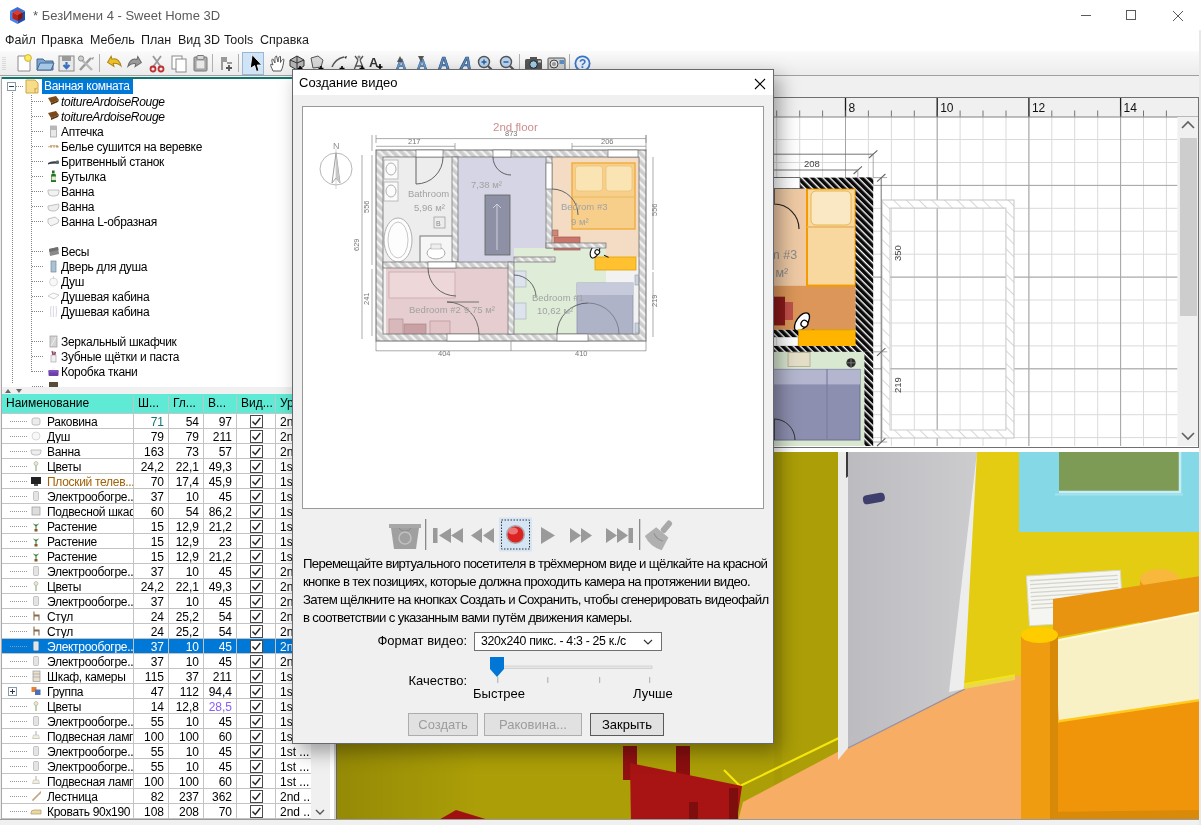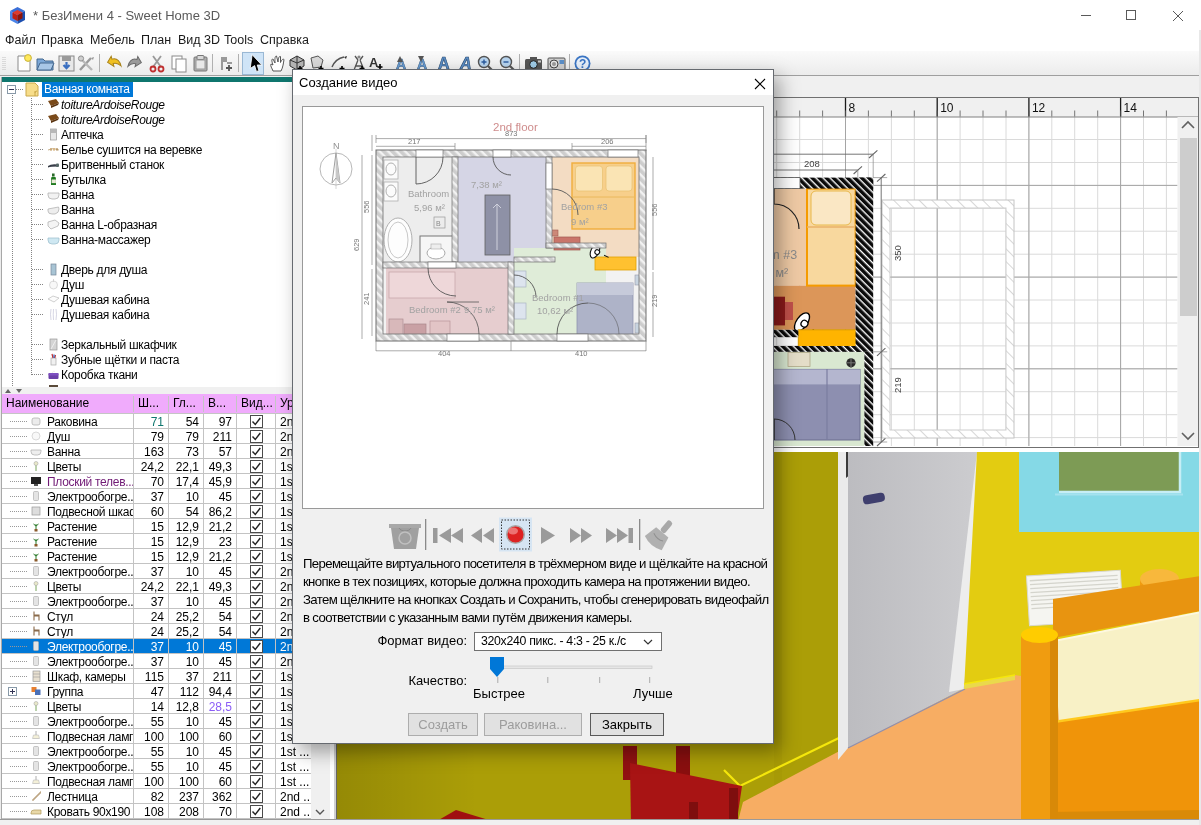--- a/index.html
+++ b/index.html
@@ -20,29 +20,29 @@
 
 #toolbar { left:0; top:51px; width:1201px; height:25px;
   background:linear-gradient(#fafafa,#ececec); border-bottom:1px solid #9f9f9f; }
 .tbi { position:absolute; top:3px; width:19px; height:19px; }
 .tsep { position:absolute; top:3px; width:1px; height:18px; background:#b0b0b0; }
 
 
 #gapright { left:0; top:76px; width:1201px; height:21px; background:#f0f0f0; }
 
 
-#tree { left:0; top:77px; width:331px; height:310px; background:#fff; overflow:hidden; border-top:5px solid #0f766e;}
+#tree { left:0; top:77px; width:331px; height:310px; background:#fff; overflow:hidden; border-top:2px solid #0f766e;}
 .trow { position:absolute; left:0; height:15px; width:331px; font-size:12px; letter-spacing:-0.3px; color:#000; white-space:nowrap; }
 .trow .lbl { position:absolute; left:61px; top:1px; }
 .trow .icon { position:absolute; left:47px; top:1px; width:13px; height:13px; }
 #treesplit { left:0; top:387px; width:331px; height:7px; background:#f0f0f0; }
 
 
 #ftable { left:0; top:394px; width:331px; height:425px; background:#fff; font-size:12px; }
-#fhead { position:absolute; left:0; top:0; width:311px; height:20px; background:#f0abfc; border-bottom:1px solid #c5c5c5; }
+#fhead { position:absolute; left:0; top:0; width:311px; height:20px; background:#5eead4; border-bottom:1px solid #c5c5c5; }
 .hcell { position:absolute; top:2px; color:#000; padding-left:4px; border-left:1px solid #c5c5c5; height:16px; }
 .frow { position:absolute; left:0; width:311px; height:15px; }
 .fcell { position:absolute; top:0; height:15px; border-left:1px solid #c3c3c3; border-bottom:1px solid #c3c3c3; padding:1px 4px 0 4px; white-space:nowrap; overflow:hidden;}
 .num { text-align:right; }
 .fsel { background:#0078d7; color:#fff; }
 #fscroll { position:absolute; left:311px; top:0px; width:19px; height:425px; background:#f0f0f0; }
 
 
 #plan { left:333px; top:97px; width:866px; height:351px; background:#fff; }
 
@@ -300,26 +300,27 @@
         </svg>
         <span class="lbl" style="">Ванна</span>
       </div>
 <div class="trow" style="top:135px">
         <div style="position:absolute;left:32px;top:7px;width:12px;height:1px;background-image:repeating-linear-gradient(90deg,#848484 0 1px,transparent 1px 2px)"></div>
         <svg class="icon" viewBox="0 0 13 13">
           <path d="M1,4 L8,2 L12,5 L11,8 L4,11 L1,8z" fill="#f4f4f4" stroke="#aaa" stroke-width="0.7"></path>
         </svg>
         <span class="lbl" style="">Ванна L-образная</span>
       </div>
-<div class="trow" style="top:150px">
-        <div style="position:absolute;left:32px;top:7px;width:12px;height:1px;background-image:repeating-linear-gradient(90deg,#848484 0 1px,transparent 1px 2px)"></div>
-        <svg class="icon" viewBox="0 0 13 13">
-          <path d="M1,5 h11 v2 q0,4 -4,4 h-3 q-4,0 -4,-4z" fill="#cfe8f2" stroke="#9bc" stroke-width="0.7"></path>
-        </svg>
-        <span class="lbl" style="">Ванна-массажер</span>
+<div class="trow" style="top:165px">
+        <div style="position:absolute;left:32px;top:7px;width:12px;height:1px;background-image:repeating-linear-gradient(90deg,#848484 0 1px,transparent 1px 2px)"></div>
+        <svg class="icon" viewBox="0 0 13 13">
+          <polygon points="2,4 11,2 12,9 3,11" fill="#8a8a8a"></polygon>
+          <polygon points="2,4 11,2 11.5,5 2.5,7" fill="#6f6f6f"></polygon>
+        </svg>
+        <span class="lbl" style="">Весы</span>
       </div>
 <div class="trow" style="top:180px">
         <div style="position:absolute;left:32px;top:7px;width:12px;height:1px;background-image:repeating-linear-gradient(90deg,#848484 0 1px,transparent 1px 2px)"></div>
         <svg class="icon" viewBox="0 0 13 13">
           <rect x="4" y="1" width="5" height="11" fill="#a8c4d4" stroke="#789" stroke-width="0.7"></rect>
         </svg>
         <span class="lbl" style="">Дверь для душа</span>
       </div>
 <div class="trow" style="top:195px">
         <div style="position:absolute;left:32px;top:7px;width:12px;height:1px;background-image:repeating-linear-gradient(90deg,#848484 0 1px,transparent 1px 2px)"></div>
@@ -468,21 +469,21 @@
         </div>
         <div class="fcell" style="left:275px;width:36px;color:#000">1st</div>
       </div>
 <div class="frow" style="top:80px">
         <div class="fcell" style="left:2px;width:131px;border-left:none;padding-left:0">
           <div style="position:absolute;left:8px;top:7px;width:18px;height:1px;background-image:repeating-linear-gradient(90deg,#999 0 1px,transparent 1px 2px)"></div>
           <svg style="position:absolute;left:28px;top:1px" width="12" height="13" viewBox="0 0 12 13">
             <rect x="1" y="2" width="10" height="7" fill="#222"></rect>
             <rect x="4" y="9" width="4" height="2" fill="#555"></rect>
           </svg>
-          <span style="position:absolute;left:45px;top:1px;letter-spacing:-0.3px;color:#701a75">Плоский телев...</span>
+          <span style="position:absolute;left:45px;top:1px;letter-spacing:-0.3px;color:#a16207">Плоский телев...</span>
         </div>
         <div class="fcell num" style="left:133px;width:35px;color:#000">70</div>
         <div class="fcell num" style="left:168px;width:35px;color:#000">17,4</div>
         <div class="fcell num" style="left:203px;width:33px;color:#000">45,9</div>
         <div class="fcell" style="left:236px;width:39px">
           <svg style="position:absolute;left:13px;top:1px" width="13" height="13" viewBox="0 0 13 13">
             <rect x="0.5" y="0.5" width="12" height="12" fill="#fff" stroke="#4a4a4a"></rect>
             <path d="M2.5,6.5 l2.8,3 5,-6.5" stroke="#222" stroke-width="1.4" fill="none"></path>
           </svg>
         </div>

